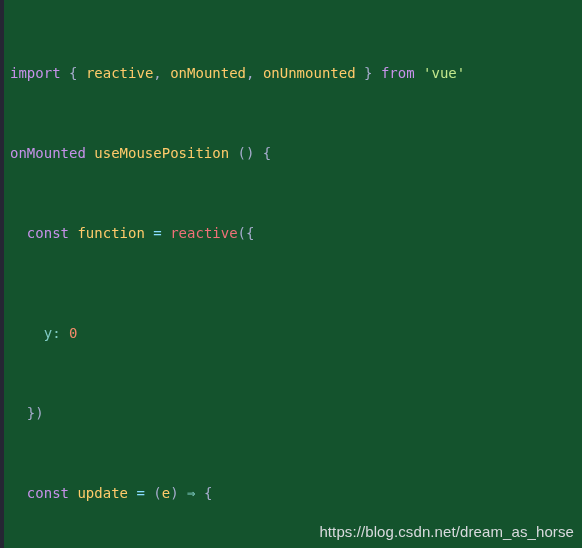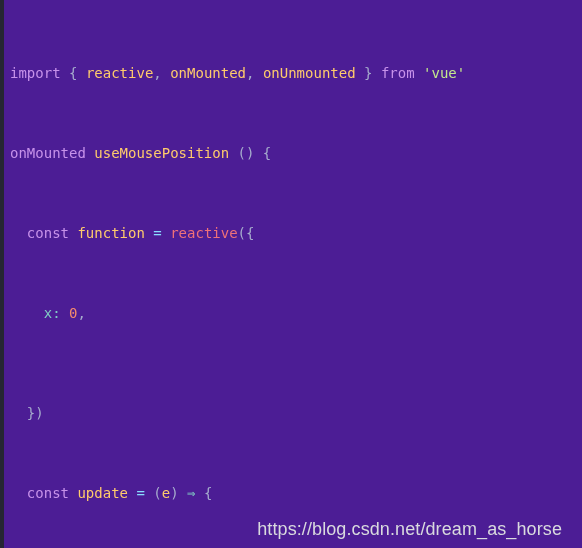--- a/index.html
+++ b/index.html
@@ -4,21 +4,21 @@
 <style>
   html, body {
     margin: 0;
     padding: 0;
     background: #2b2c3b;
   }
   #screen {
     position: relative;
     width: 582px;
     height: 548px;
-    background: #4c1d95;
+    background: #14532d;
     overflow: hidden;
     box-sizing: border-box;
   }
   
   #gutter-strip {
     position: absolute;
     left: 0;
     top: 0;
     width: 4px;
     height: 100%;
@@ -46,46 +46,46 @@
   .t-kw       { color: #c792ea; }  
   .t-fn       { color: #ffcb6b; }  
   .t-call     { color: #f07178; }  
   .t-prop     { color: #80cbc4; }  
   .t-str      { color: #c3e88d; }  
   .t-num      { color: #f78c6c; }  
   .t-punct    { color: #89ddff; }  
   .t-plain    { color: #a6accd; }  
   #watermark {
     position: absolute;
-    right: 20px;
+    right: 8px;
     bottom: 8px;
     font-family: "Liberation Sans", "DejaVu Sans", sans-serif;
-    font-size: 18px;
+    font-size: 15px;
     color: #d9dade;
     white-space: pre;
     letter-spacing: 0.1px;
   }
 </style>
 </head>
 <body>
 
 <div id="screen">
 
   <div id="gutter-strip"></div>
 
   <div id="code">
 
     <div class="line"><span class="t-kw">import</span><span class="t-plain"> { </span><span class="t-fn">reactive</span><span class="t-plain">, </span><span class="t-fn">onMounted</span><span class="t-plain">, </span><span class="t-fn">onUnmounted</span><span class="t-plain"> } </span><span class="t-kw">from</span><span class="t-str"> 'vue'</span></div>
 
     <div class="line"><span class="t-kw">onMounted</span><span class="t-fn"> useMousePosition</span><span class="t-plain"> () {</span></div>
 
     <div class="line"><span class="t-plain">  </span><span class="t-kw">const</span><span class="t-fn"> function</span><span class="t-punct"> = </span><span class="t-call">reactive</span><span class="t-plain">({</span></div>
 
-    <div class="line"><span class="t-plain">    </span><span class="t-prop">x:</span><span class="t-num"> 0</span><span class="t-plain">,</span></div>
 
+    <div class="line"><span class="t-plain">    </span><span class="t-prop">y:</span><span class="t-num"> 0</span></div>
 
     <div class="line"><span class="t-plain">  })</span></div>
 
     <div class="line"><span class="t-plain">  </span><span class="t-kw">const</span><span class="t-fn"> update</span><span class="t-punct"> = </span><span class="t-plain">(</span><span class="t-fn">e</span><span class="t-plain">) </span><span class="t-prop">⇒</span><span class="t-plain"> {</span></div>
 
     
 
     
 
     

